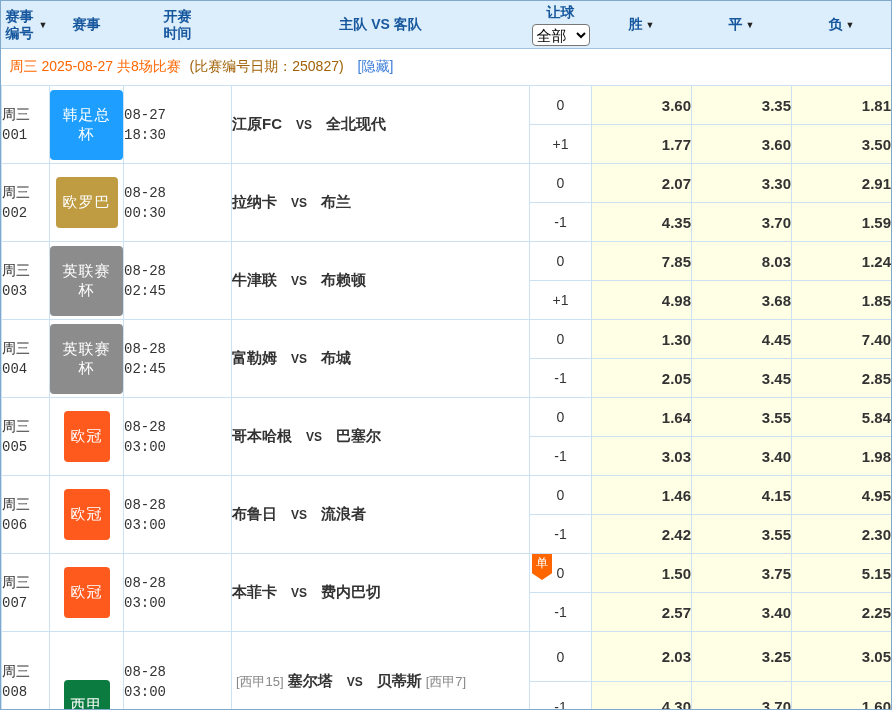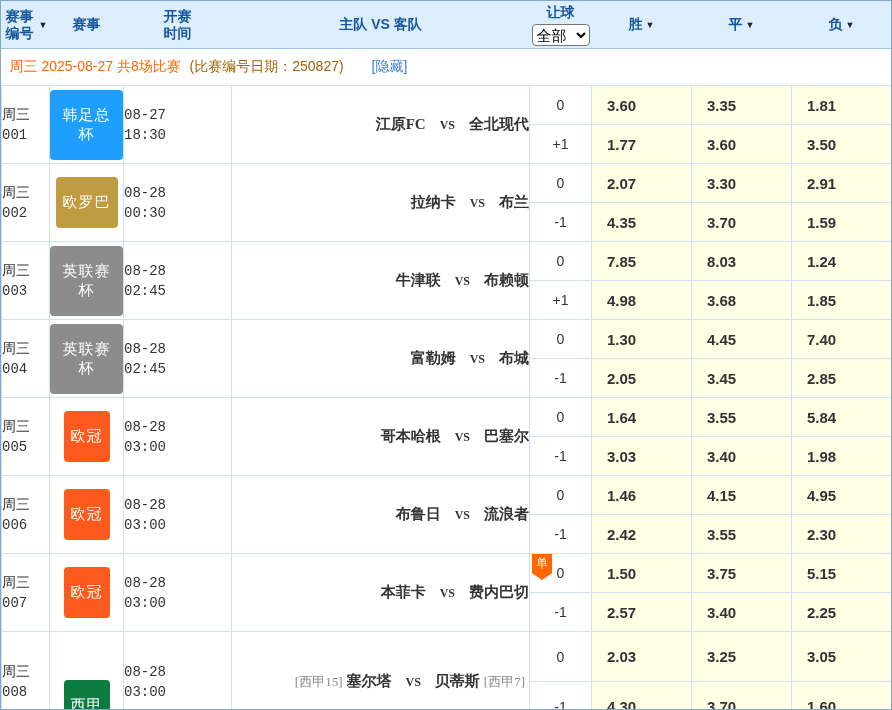--- a/index.html
+++ b/index.html
@@ -13,36 +13,36 @@
   th:first-child{border-left:1px solid #DCEEFB;}
   .sort-arrow{font-size:9px;color:#222;margin-left:3px;vertical-align:middle;}
   .hdr-two-line{display:inline-block;line-height:17px;vertical-align:middle;}
   .handicap-select{display:block;margin:2px auto 0;font-size:15px;height:22px;width:58px;
      border:1px solid #777;border-radius:4px;background:#fff;color:#000;}
   tr.subheader{height:37px;}
   tr.subheader td{background:#fff;border:1px solid #CCE1F1;border-left:none;border-right:none;
      font-size:14px;text-align:left;padding-left:8px;vertical-align:middle;}
   .date-info{color:#FF6600;}
   .extra-info{color:#a16207;margin-left:5px;}
-  .hide-link{color:#3B7DD8;margin-left:24px;cursor:pointer;text-decoration:none;}
+  .hide-link{color:#3B7DD8;margin-left:10px;cursor:pointer;text-decoration:none;}
   tbody td{border:1px solid #CCE1F1;vertical-align:middle;background:#fff;}
   tr.line{height:39px;}
   tr.match-start td{border-top:1px solid #AFCFE8;}
   td.c-no,td.c-time{text-align:left;font-size:14px;color:#333;line-height:20px;font-family:Liberation Mono, monospace;}
   td.c-comp{text-align:center;}
   .badge{display:inline-block;padding:16px 7px;border-radius:4px;color:#fff;font-size:15px;
      letter-spacing:1px;cursor:pointer;}
-  td.c-teams{text-align:right;font-size:15px;font-weight:bold;color:#333;cursor:pointer;font-family:Liberation Serif, serif;}
+  td.c-teams{text-align:left;font-size:15px;font-weight:bold;color:#333;cursor:pointer;}
   .vs{font-size:12px;margin:0 14px;color:#333;}
   .rank{font-weight:normal;color:#888;font-size:13px;margin:0 4px;}
   td.c-handicap{text-align:center;font-size:14px;color:#333;position:relative;}
   .single-tag{position:absolute;top:0;left:2px;width:20px;height:26px;background:#FF6600;color:#fff;
      font-size:12px;line-height:18px;text-align:center;
      clip-path:polygon(0 0,100% 0,100% 74%,50% 100%,0 74%);}
-  td.c-odd{background:#FFFFE6;text-align:left;font-size:15px;font-weight:bold;color:#333;cursor:pointer;padding-left:15px;}
+  td.c-odd{background:#FFFFE6;text-align:right;font-size:15px;font-weight:bold;color:#333;cursor:pointer;}
 </style>
 </head>
 <body>
 
 <div class="wrap">
 <table>
   <colgroup>
     <col style="width:48px">
         <col style="width:74px">
         <col style="width:108px">

